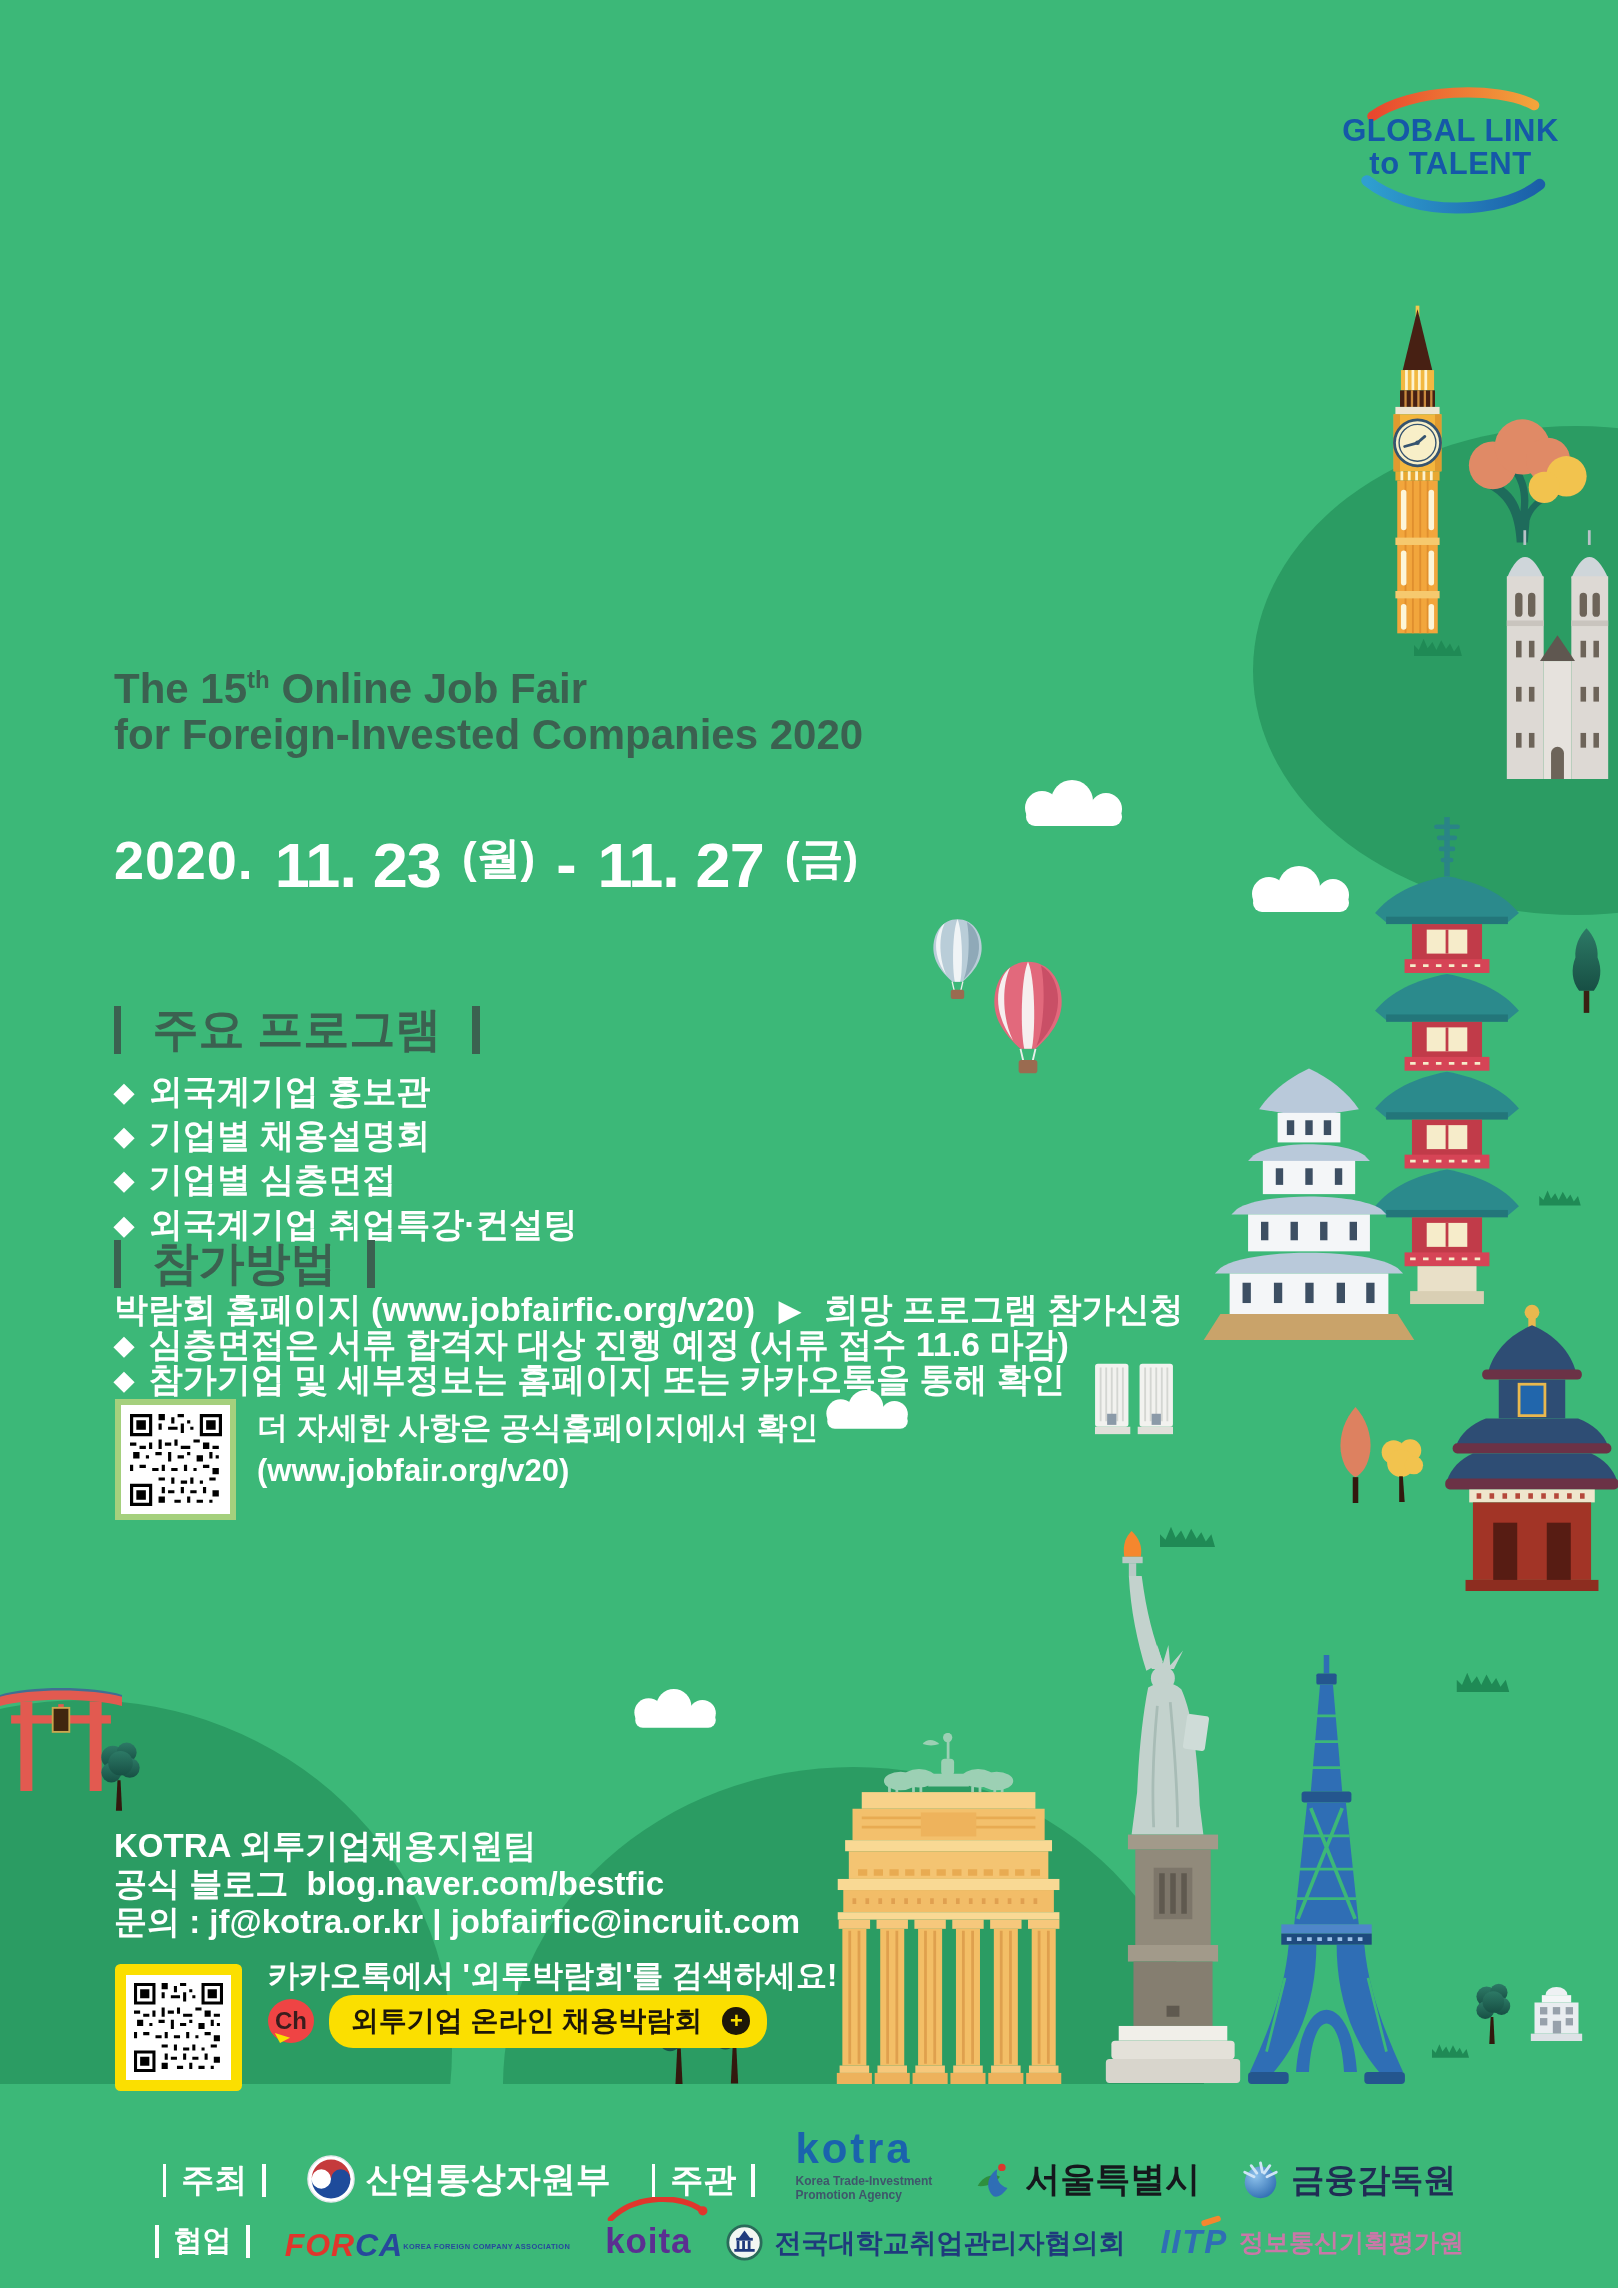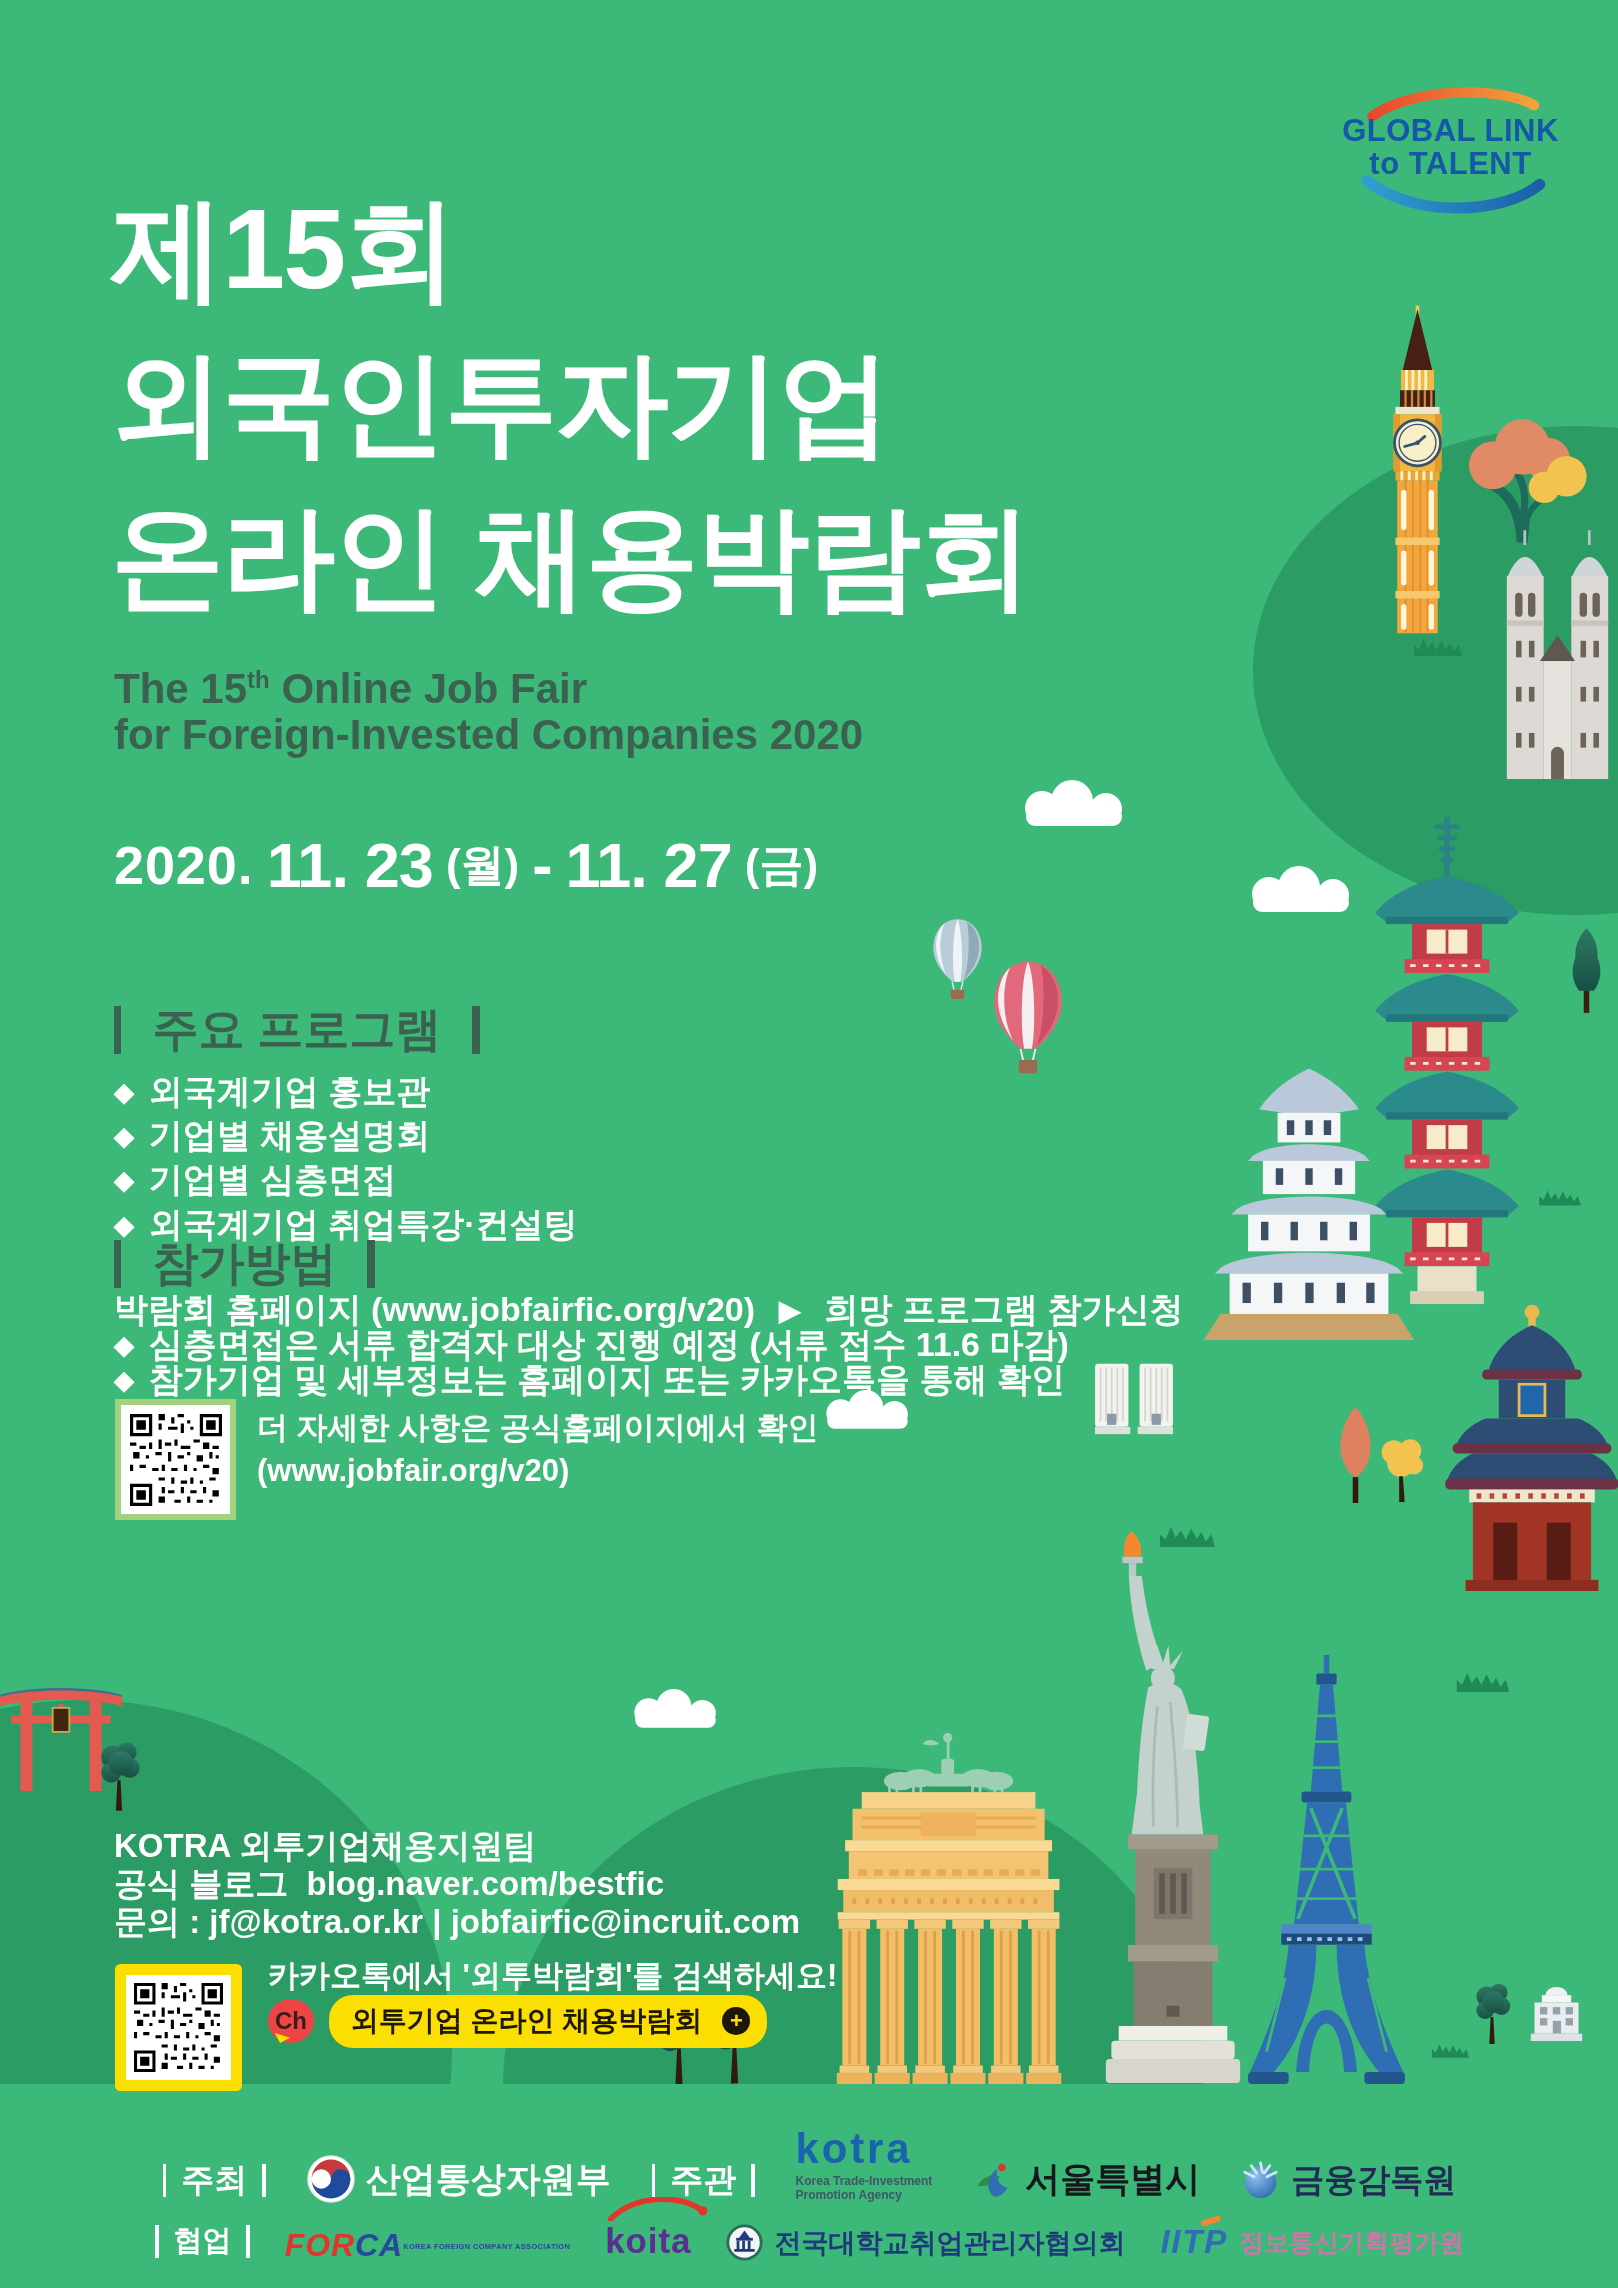--- a/index.html
+++ b/index.html
@@ -15,21 +15,21 @@
   
   .brand{position:absolute;left:1335px;top:85px;width:231px;height:138px;text-align:center}
   .brand svg{position:absolute;left:0;top:0}
   .brand .bl{position:absolute;width:100%;color:#1558a8;font-weight:800;letter-spacing:0.5px}
   .brand .bl1{top:28px;font-size:31px}
   .brand .bl2{top:61px;font-size:31px}
   
   .title{position:absolute;left:111px;top:172px;color:#fff;font-weight:800;font-size:113px;line-height:154px;letter-spacing:-1.8px;white-space:nowrap}
   .subtitle{position:absolute;left:114px;top:657px;color:#3b6150;font-weight:800;font-size:42px;line-height:46px}
   .subtitle sup{font-size:24px}
-  .date-row{position:absolute;left:114px;top:829px;display:flex;align-items:center;gap:13px;color:#fff;white-space:nowrap}
+  .date-row{position:absolute;left:114px;top:829px;display:flex;align-items:flex-start;gap:21px;color:#fff;white-space:nowrap}
   .d-year{font-size:54px;font-weight:700;letter-spacing:0.9px}
   .d-num{font-size:63px;font-weight:800;letter-spacing:-0.9px}
   .d-dow{font-size:44px;font-weight:700}
   .d-dash{font-size:61px;font-weight:800}
   
   .sec-h{position:absolute;display:flex;align-items:center;gap:31px;color:#3b6150;font-weight:800;font-size:46px;white-space:nowrap}
   .vbar{width:7.4px;height:48px;background:#3b6150}
   .line{position:absolute;display:flex;align-items:center;gap:14.8px;color:#fff;font-size:34px;font-weight:700;white-space:nowrap}
   .diamond{font-size:26px}
   .arrow{font-size:28px;margin:0 9.2px}
@@ -505,25 +505,20 @@
 
   <div class="brand">
     <svg width="231" height="138" viewBox="0 0 250 150">
       <path d="M40 34 C80 4 176 0 216 22" stroke="url(#gradO)" stroke-width="11" fill="none" stroke-linecap="round"></path>
       <path d="M34 104 C84 144 180 142 222 108" stroke="url(#gradB)" stroke-width="12" fill="none" stroke-linecap="round"></path>
     </svg>
     <div class="bl bl1">GLOBAL LINK</div>
     <div class="bl bl2">to TALENT</div>
   </div>
 
-  <div class="title">
-    <div>제15회</div>
-    <div>외국인투자기업</div>
-    <div>온라인 채용박람회</div>
-  </div>
 
   <div class="subtitle">
     <div><span>The 15</span><sup>th</sup><span> Online Job Fair</span></div>
     <div>for Foreign-Invested Companies 2020</div>
   </div>
 
   <div class="date-row">
     <span class="d-year">2020.</span>
     <span class="d-num">11. 23</span>
     <span class="d-dow">(월)</span>

